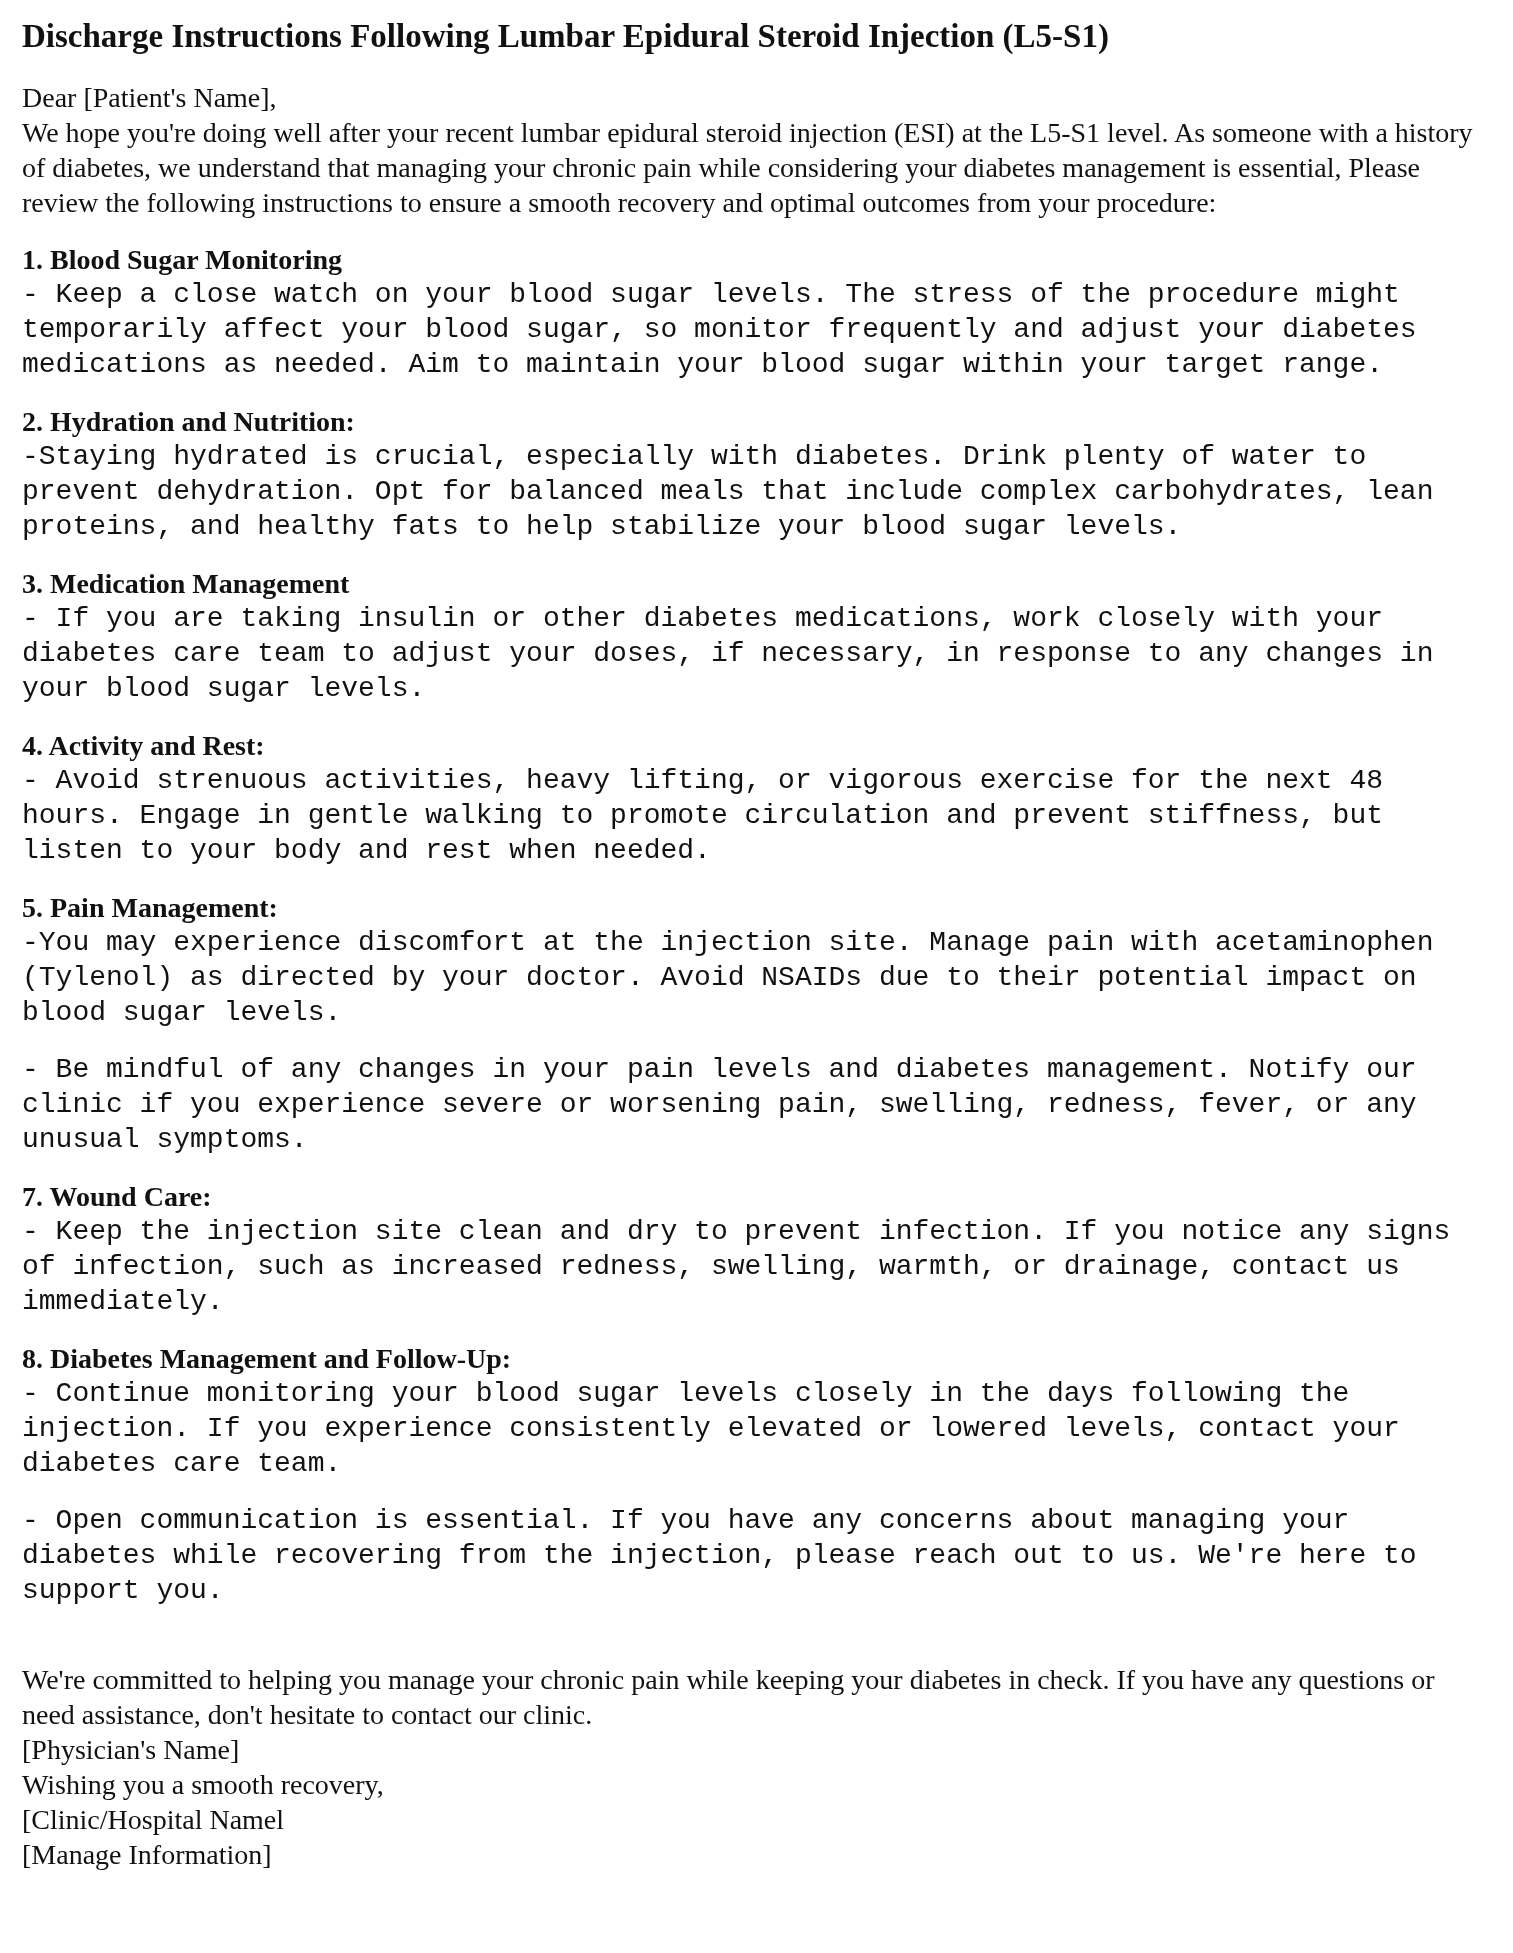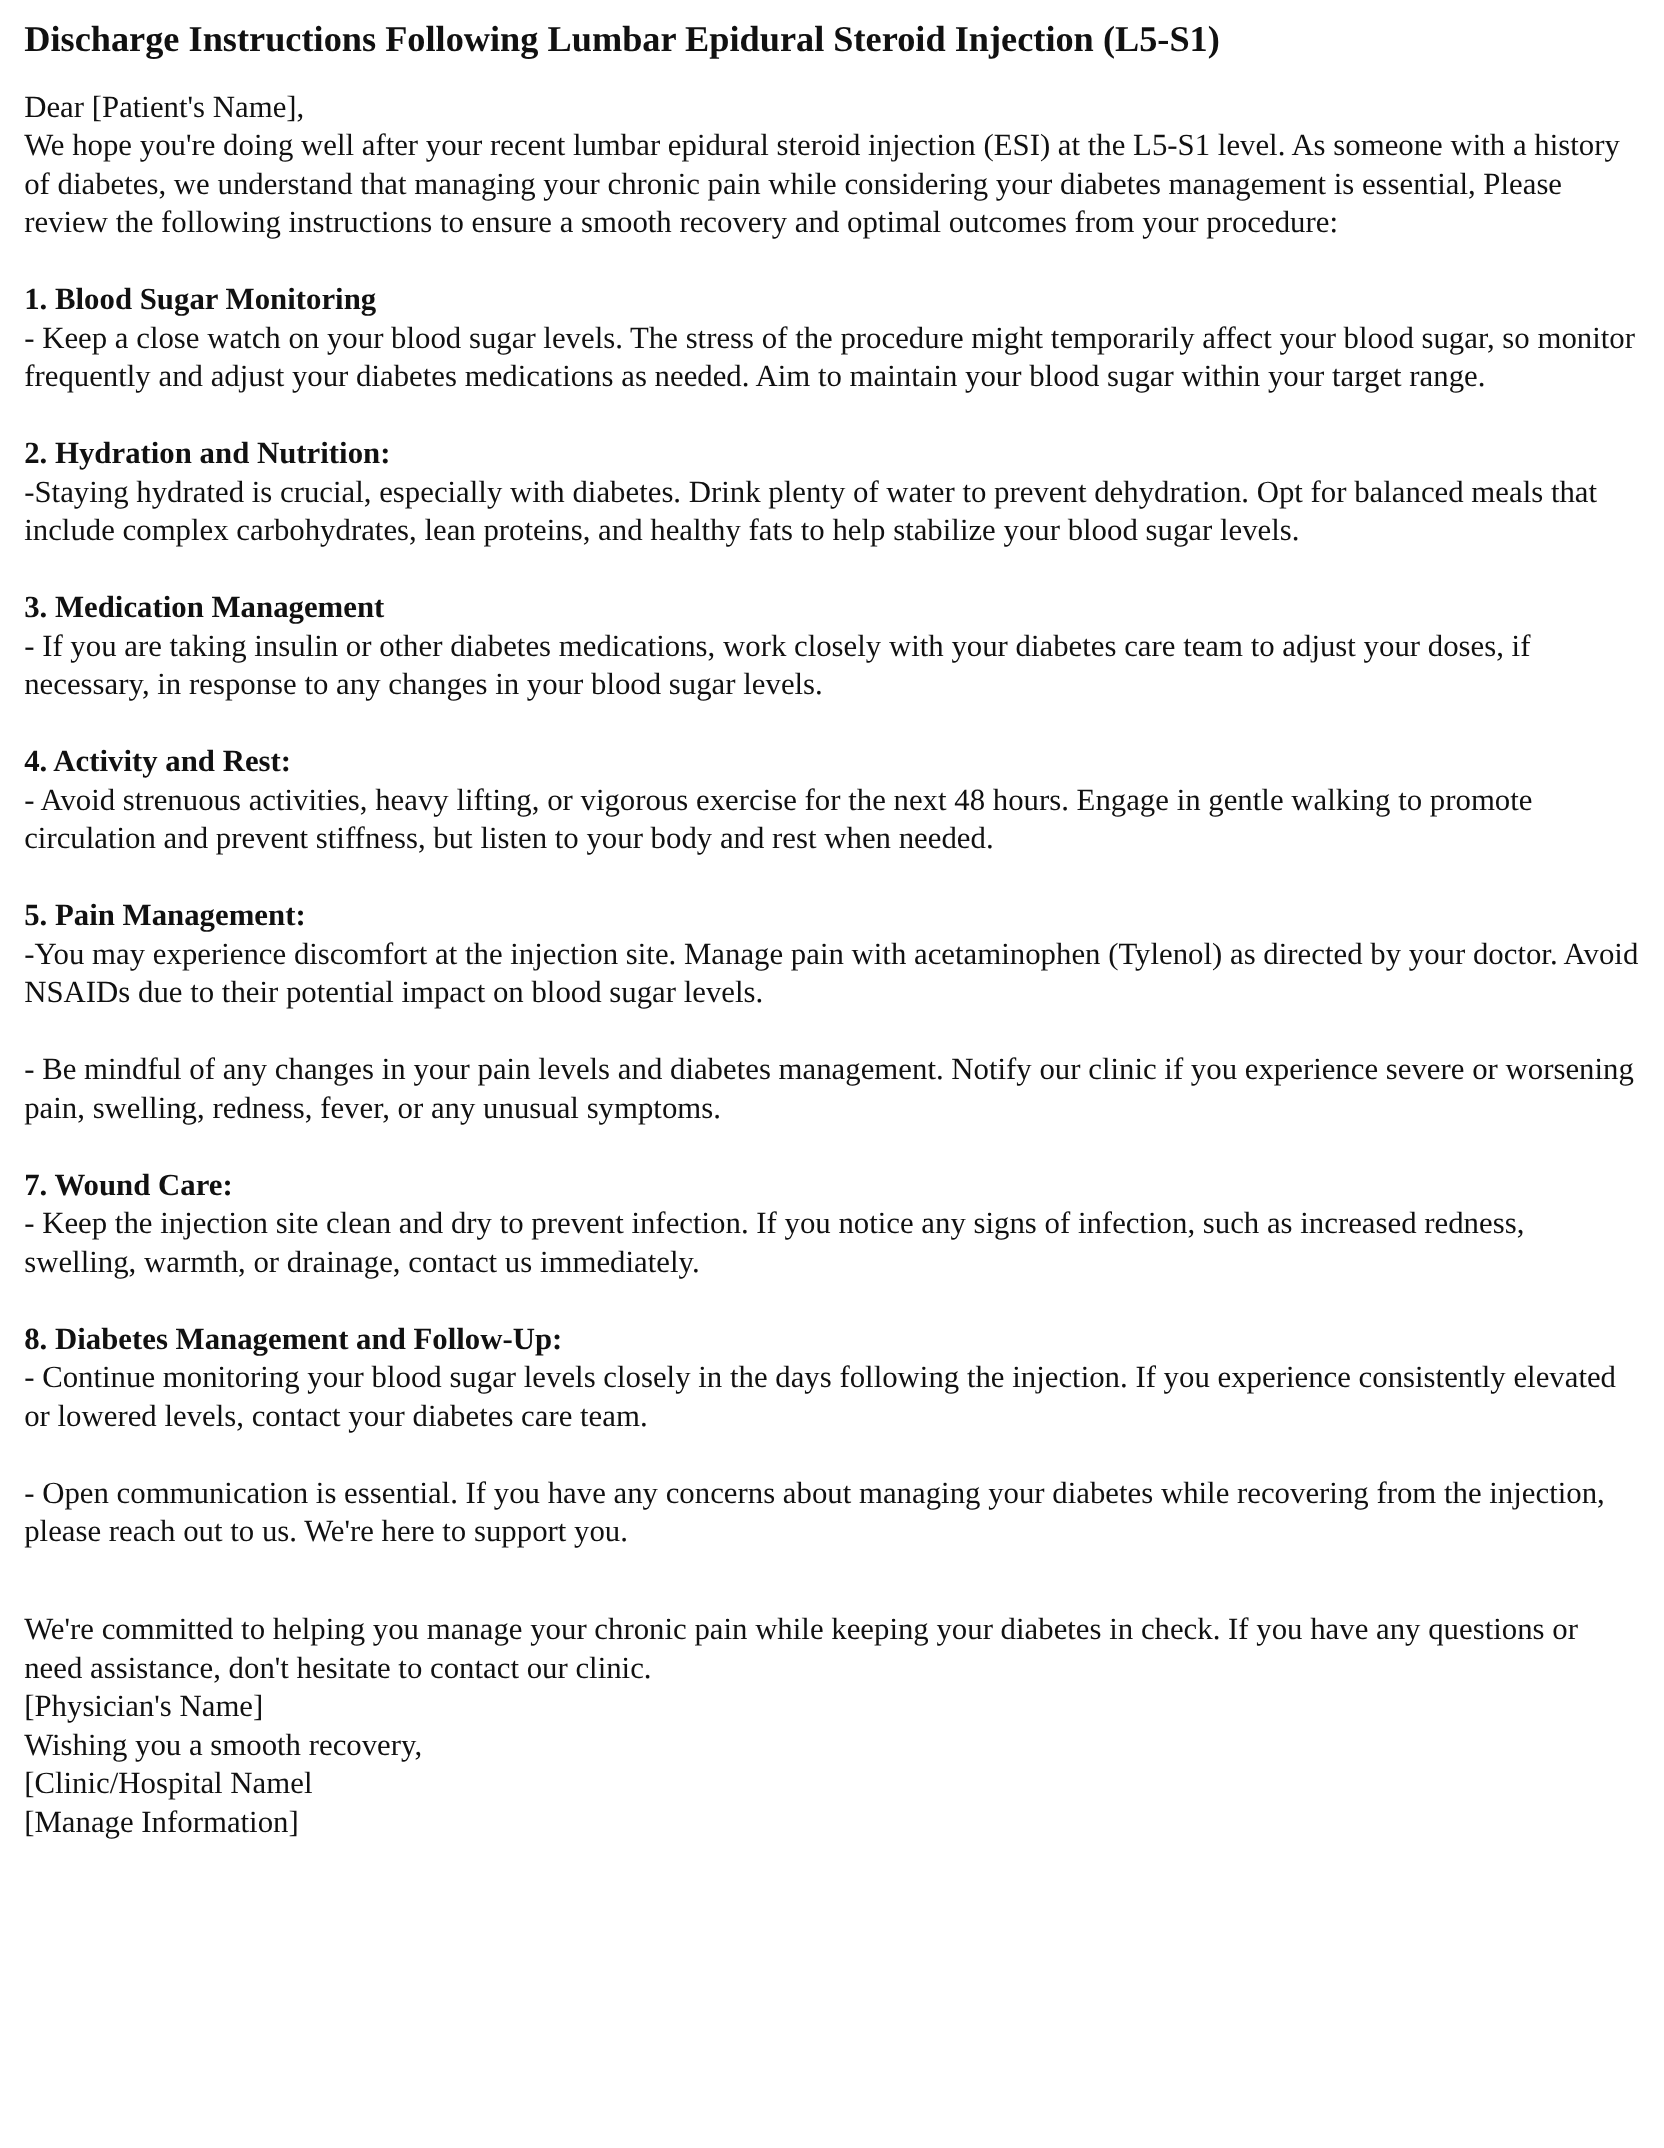--- a/index.html
+++ b/index.html
@@ -20,26 +20,26 @@
       position: relative;
       padding: 18px 20px 0 22px;
     }
     .title {
       font-weight: bold;
       font-size: 33px;
       line-height: 36px;
       margin: 0 0 26px 0;
     }
     .para { margin: 0; }
-    .section { margin-top: 35px; }
+    .section { margin-top: 22px; }
     .section-heading {
       font-weight: bold;
       margin: 0;
     }
-    .section-line { margin: 0; }
+    .section-line { margin: 0; font-family: Liberation Mono, monospace; }
     .closing { margin-top: 54px; }
     .sig-line { margin: 0; }
   </style>
 </head>
 <body>
 
 <div class="doc">
   <p class="title">Discharge Instructions Following Lumbar Epidural Steroid Injection (L5-S1)</p>
 
   <p class="para">Dear [Patient's Name],</p>

